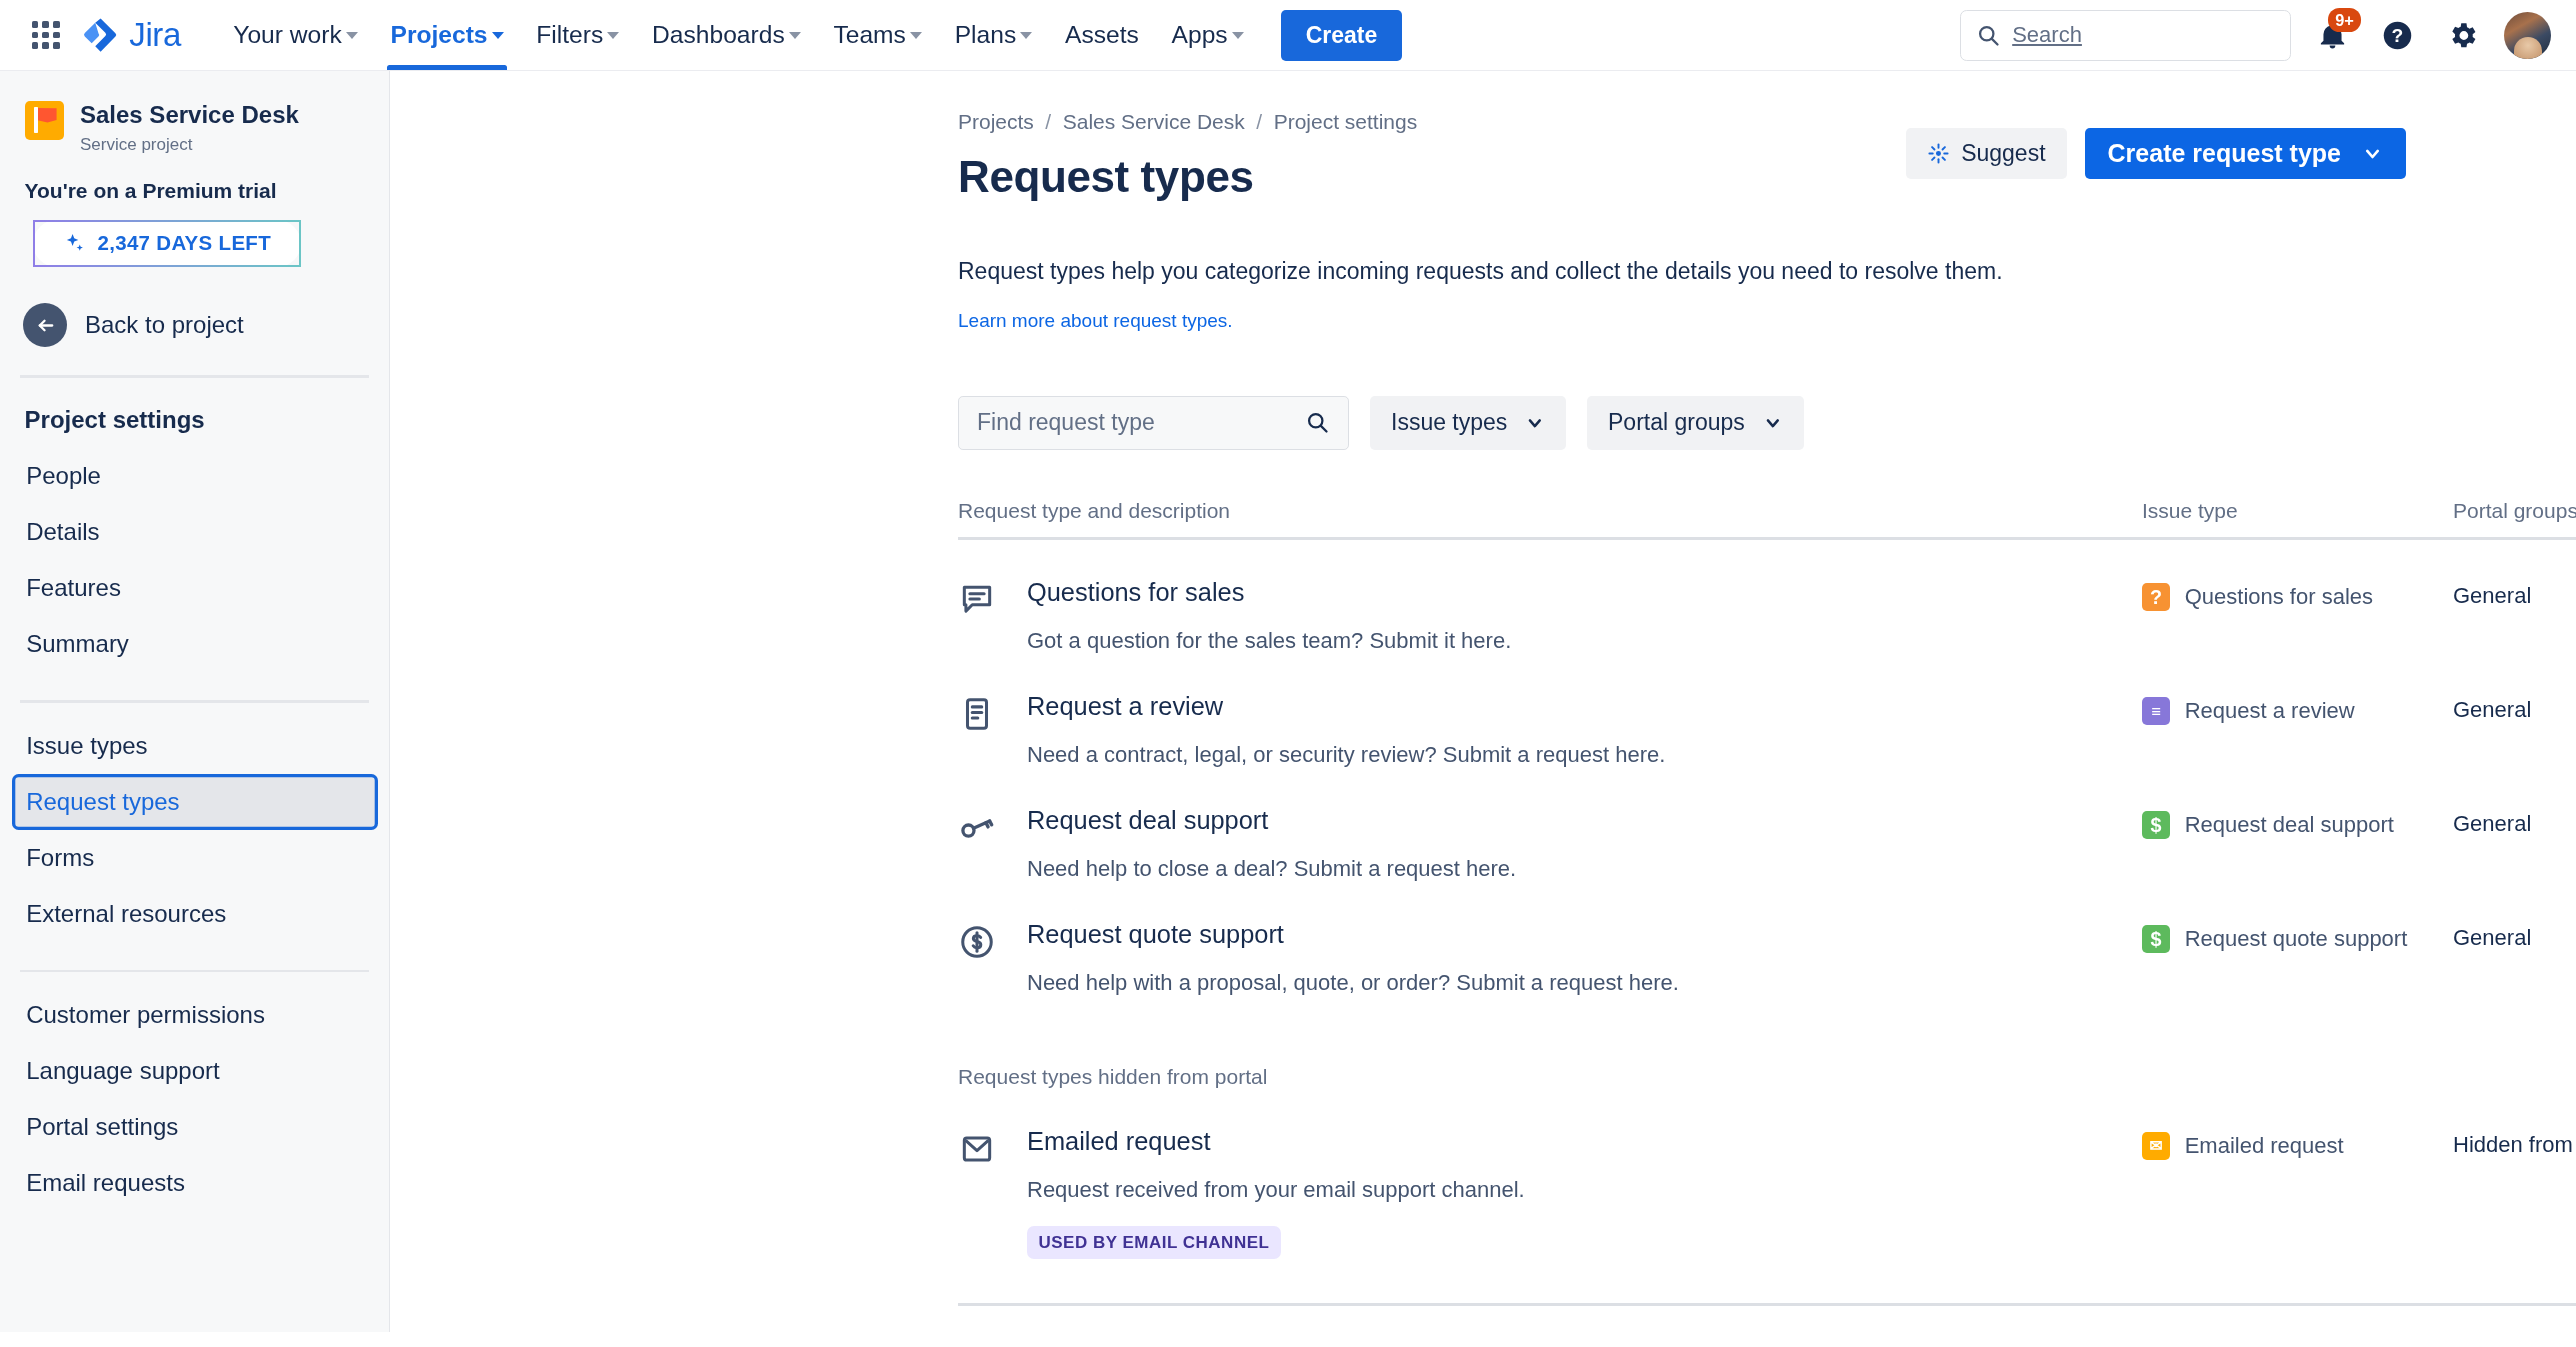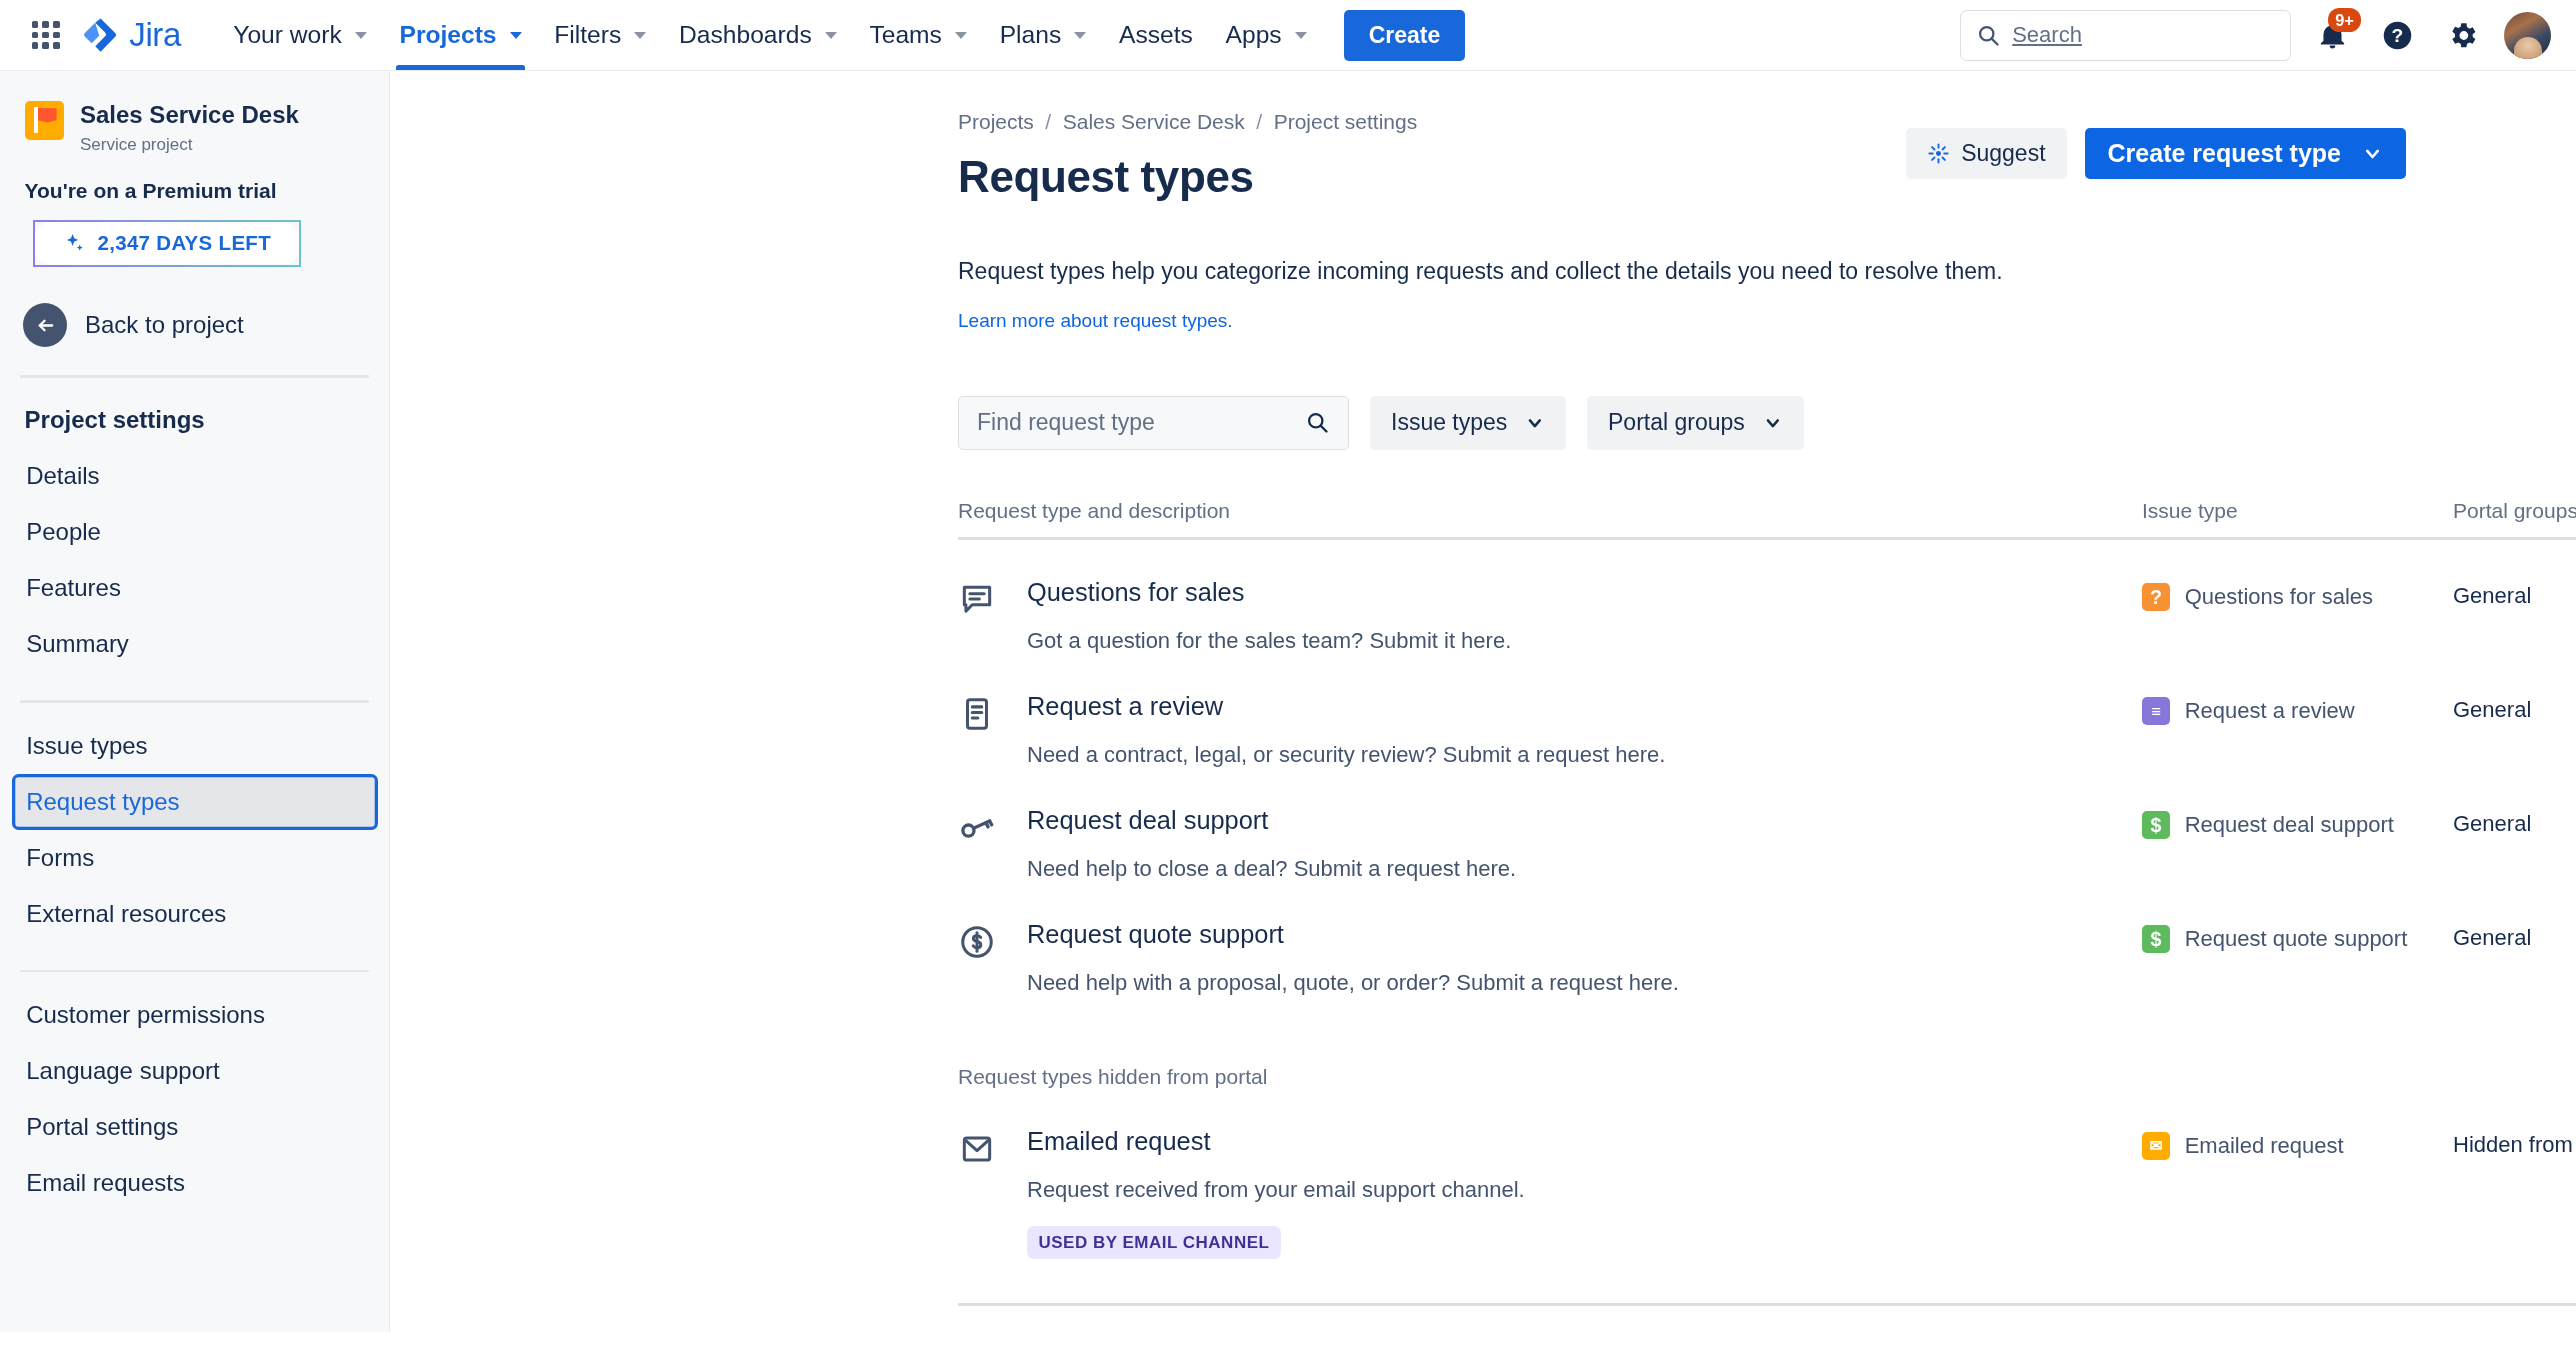--- a/index.html
+++ b/index.html
@@ -30,21 +30,21 @@
     grid-template-rows: repeat(3, 6.6px); gap: 4.1px;
   }
   .appswitcher .grid i { background: #44546F; border-radius: 1.6px; display: block; }
 
   .brand { display: flex; align-items: center; gap: 9.8px; margin-left: 9.8px; cursor: pointer; }
   .brand .logo { width: 38px; height: 38px; }
   .brand .word { font-size: 33px; color: #1868DB; font-weight: 500; letter-spacing: -0.4px; }
 
   .navlinks { display: flex; align-items: center; margin-left: 36px; height: 100%; }
   .navitem {
-    display: flex; align-items: center; gap: 13px;
+    display: flex; align-items: center; gap: 4px;
     padding: 0 16.4px; height: 100%;
     font-size: 24.6px; color: #172B4D; cursor: pointer;
     position: relative; white-space: nowrap;
   }
   .navitem.active { color: #1868DB; font-weight: 600; }
   .navitem.active::after {
     content: ""; position: absolute; left: 13px; right: 13px; bottom: 0;
     height: 4.9px; background: #1868DB; border-radius: 2.5px 2.5px 0 0;
   }
   .chev { width: 0; height: 0; border-left: 6.6px solid transparent;
@@ -341,22 +341,22 @@
             <polyline points="11,7 6,12 11,17"></polyline>
         </svg>
       </div>
       <span class="back-lbl">Back to project</span>
     </div>
 
     <div class="sb-divider"></div>
     <div class="sb-title">Project settings</div>
 
     <div class="sb-list">
+      <div class="sb-item">People</div>
       <div class="sb-item">Details</div>
-      <div class="sb-item">People</div>
       <div class="sb-item">Features</div>
       <div class="sb-item">Summary</div>
     </div>
 
     <div class="sb-divider"></div>
 
     <div class="sb-list">
       <div class="sb-item">Issue types</div>
       <div class="sb-item selected">Request types</div>
       <div class="sb-item">Forms</div>

